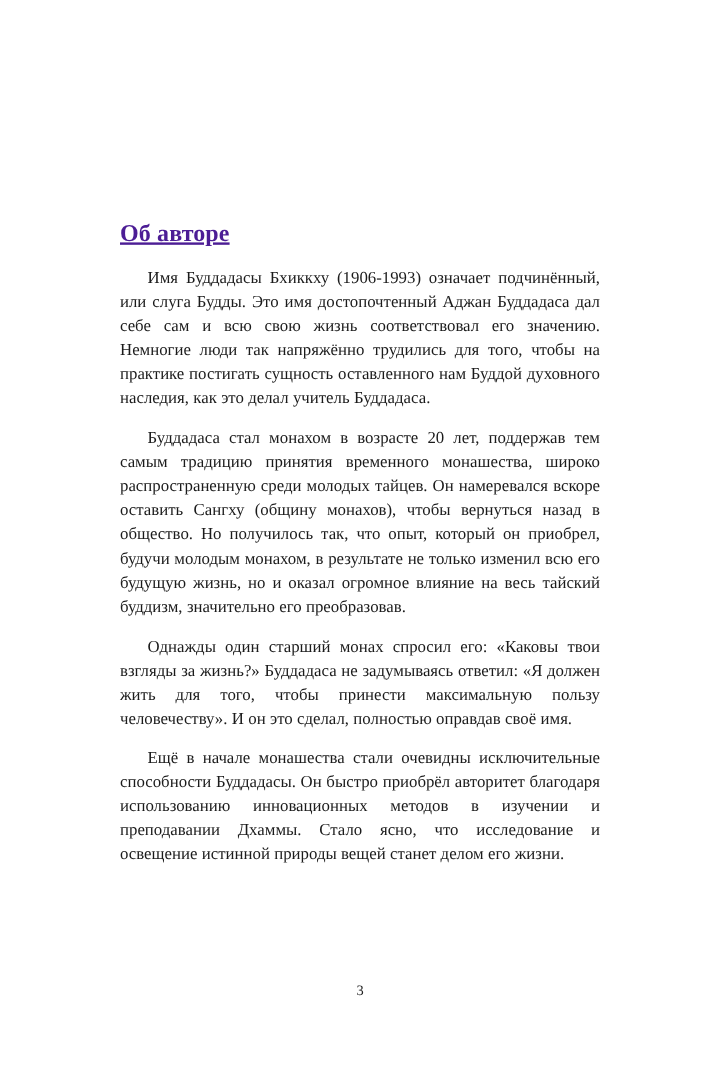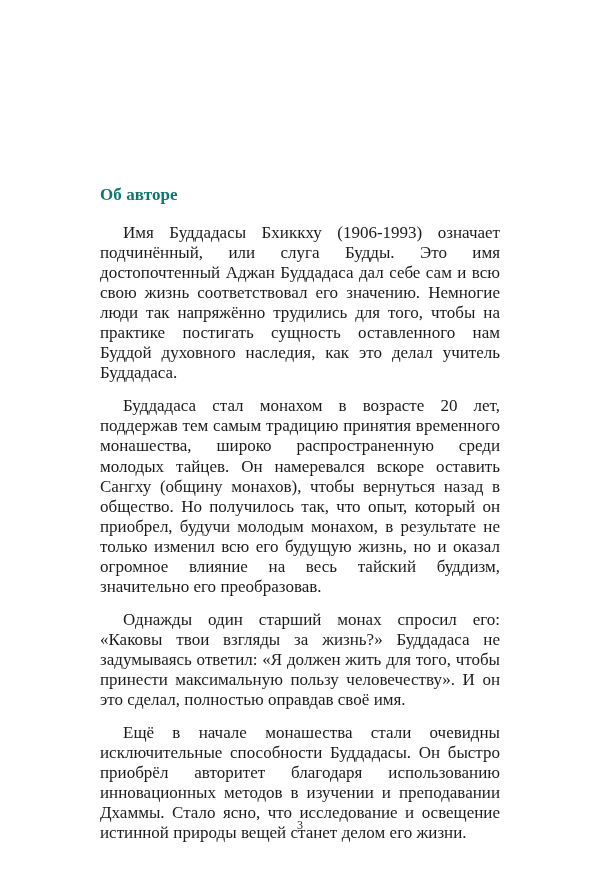--- a/index.html
+++ b/index.html
@@ -24,30 +24,31 @@
   }
 
   .content {
     position: absolute;
     left: 100px;
     top: 186px;
     width: 400px;
   }
 
   .section-heading {
-    font-size: 17px;
+    font-size: 20px;
     font-weight: bold;
     line-height: 18px;
     letter-spacing: 0.1px;
     margin: 0 0 19px 0;
-    color: #0f766e;
+    color: #4c1d95;
+    text-decoration: underline;
   }
 
   .body-text {
-    font-size: 17px;
+    font-size: 14px;
     line-height: 20.05px;
     text-align: justify;
     text-justify: inter-word;
     text-indent: 23px;
     margin: 0 0 13px 0;
     color: #1b1b1b;
     hyphens: manual;
     word-spacing: 0.1px;
   }
 

